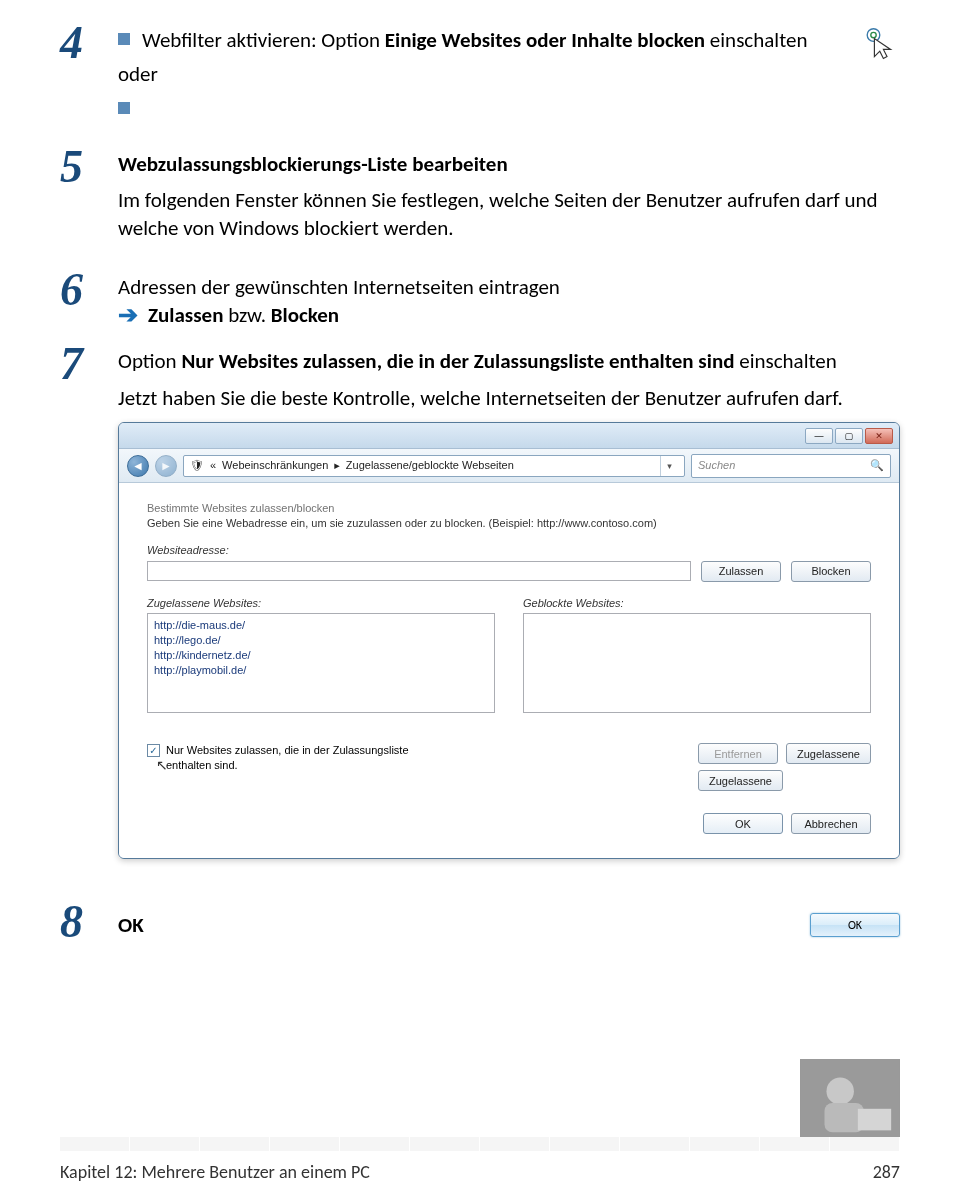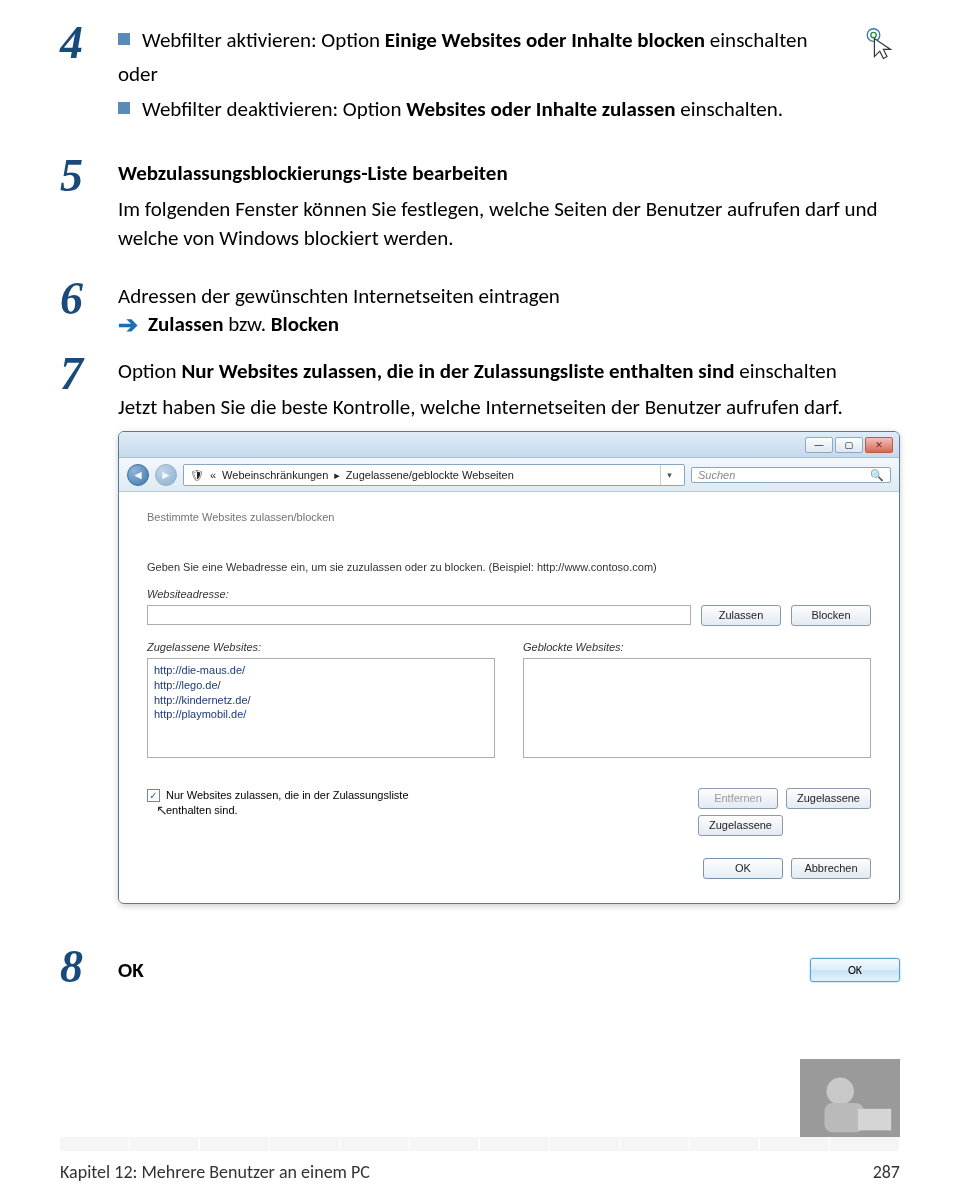--- a/index.html
+++ b/index.html
@@ -130,21 +130,21 @@
     height: 20px;
     border-left: 1px solid #c0cfdc;
     display: flex;
     align-items: center;
     justify-content: center;
     color: #555;
     font-size: 9px;
   }
   .searchbox {
     width: 200px;
-    height: 16px;
+    height: 24px;
     border: 1px solid #8aa6bf;
     background: #fff;
     border-radius: 2px;
     display: flex;
     align-items: center;
     padding: 0 6px;
     color: #888;
     font-style: italic;
     justify-content: space-between;
   }
@@ -154,21 +154,20 @@
     padding: 18px 28px 24px 28px;
   }
   .vh1 {
     color: #737373;
     font-size: 11px;
   }
   .vtxt {
     font-size: 11px;
     color: #333;
     margin-bottom: 12px;
-    margin-top: 35px;
   }
   .vlabel {
     font-size: 11px;
     color: #333;
     margin-bottom: 3px;
     font-style: italic;
   }
   .addr-row { display: flex; gap: 10px; align-items: center; margin-bottom: 14px; }
   .vinput {
     height: 20px;
@@ -295,23 +294,20 @@
     <div class="step-body">
       <div class="bullet-row">
         <div class="sq-bullet"></div>
         <div>
           <span>Webfilter aktivieren: Option </span><span class="b">Einige Websites oder Inhalte blocken</span><span> einschalten</span>
         </div>
       </div>
       <div class="oder-block">oder</div>
       <div class="bullet-row">
         <div class="sq-bullet"></div>
-        <div>
-          <span>Webfilter deaktivieren: Option </span><span class="b">Websites oder Inhalte zulassen</span><span> einschalten.</span>
-        </div>
       </div>
     </div>
     <div class="step4-icon">
       <svg class="cursor-svg" viewBox="0 0 40 40" width="36" height="36">
         <circle cx="15" cy="10" r="7" fill="none" stroke="#3a7aaa" stroke-width="1.5"></circle>
         <circle cx="15" cy="10" r="3" fill="none" stroke="#2b8a48" stroke-width="1.5"></circle>
         <path d="M16 14 L16 34 L22 28 L26 36 L30 34 L26 26 L34 26 Z" fill="#fff" stroke="#333" stroke-width="1.3"></path>
       </svg>
     </div>
   </div>

